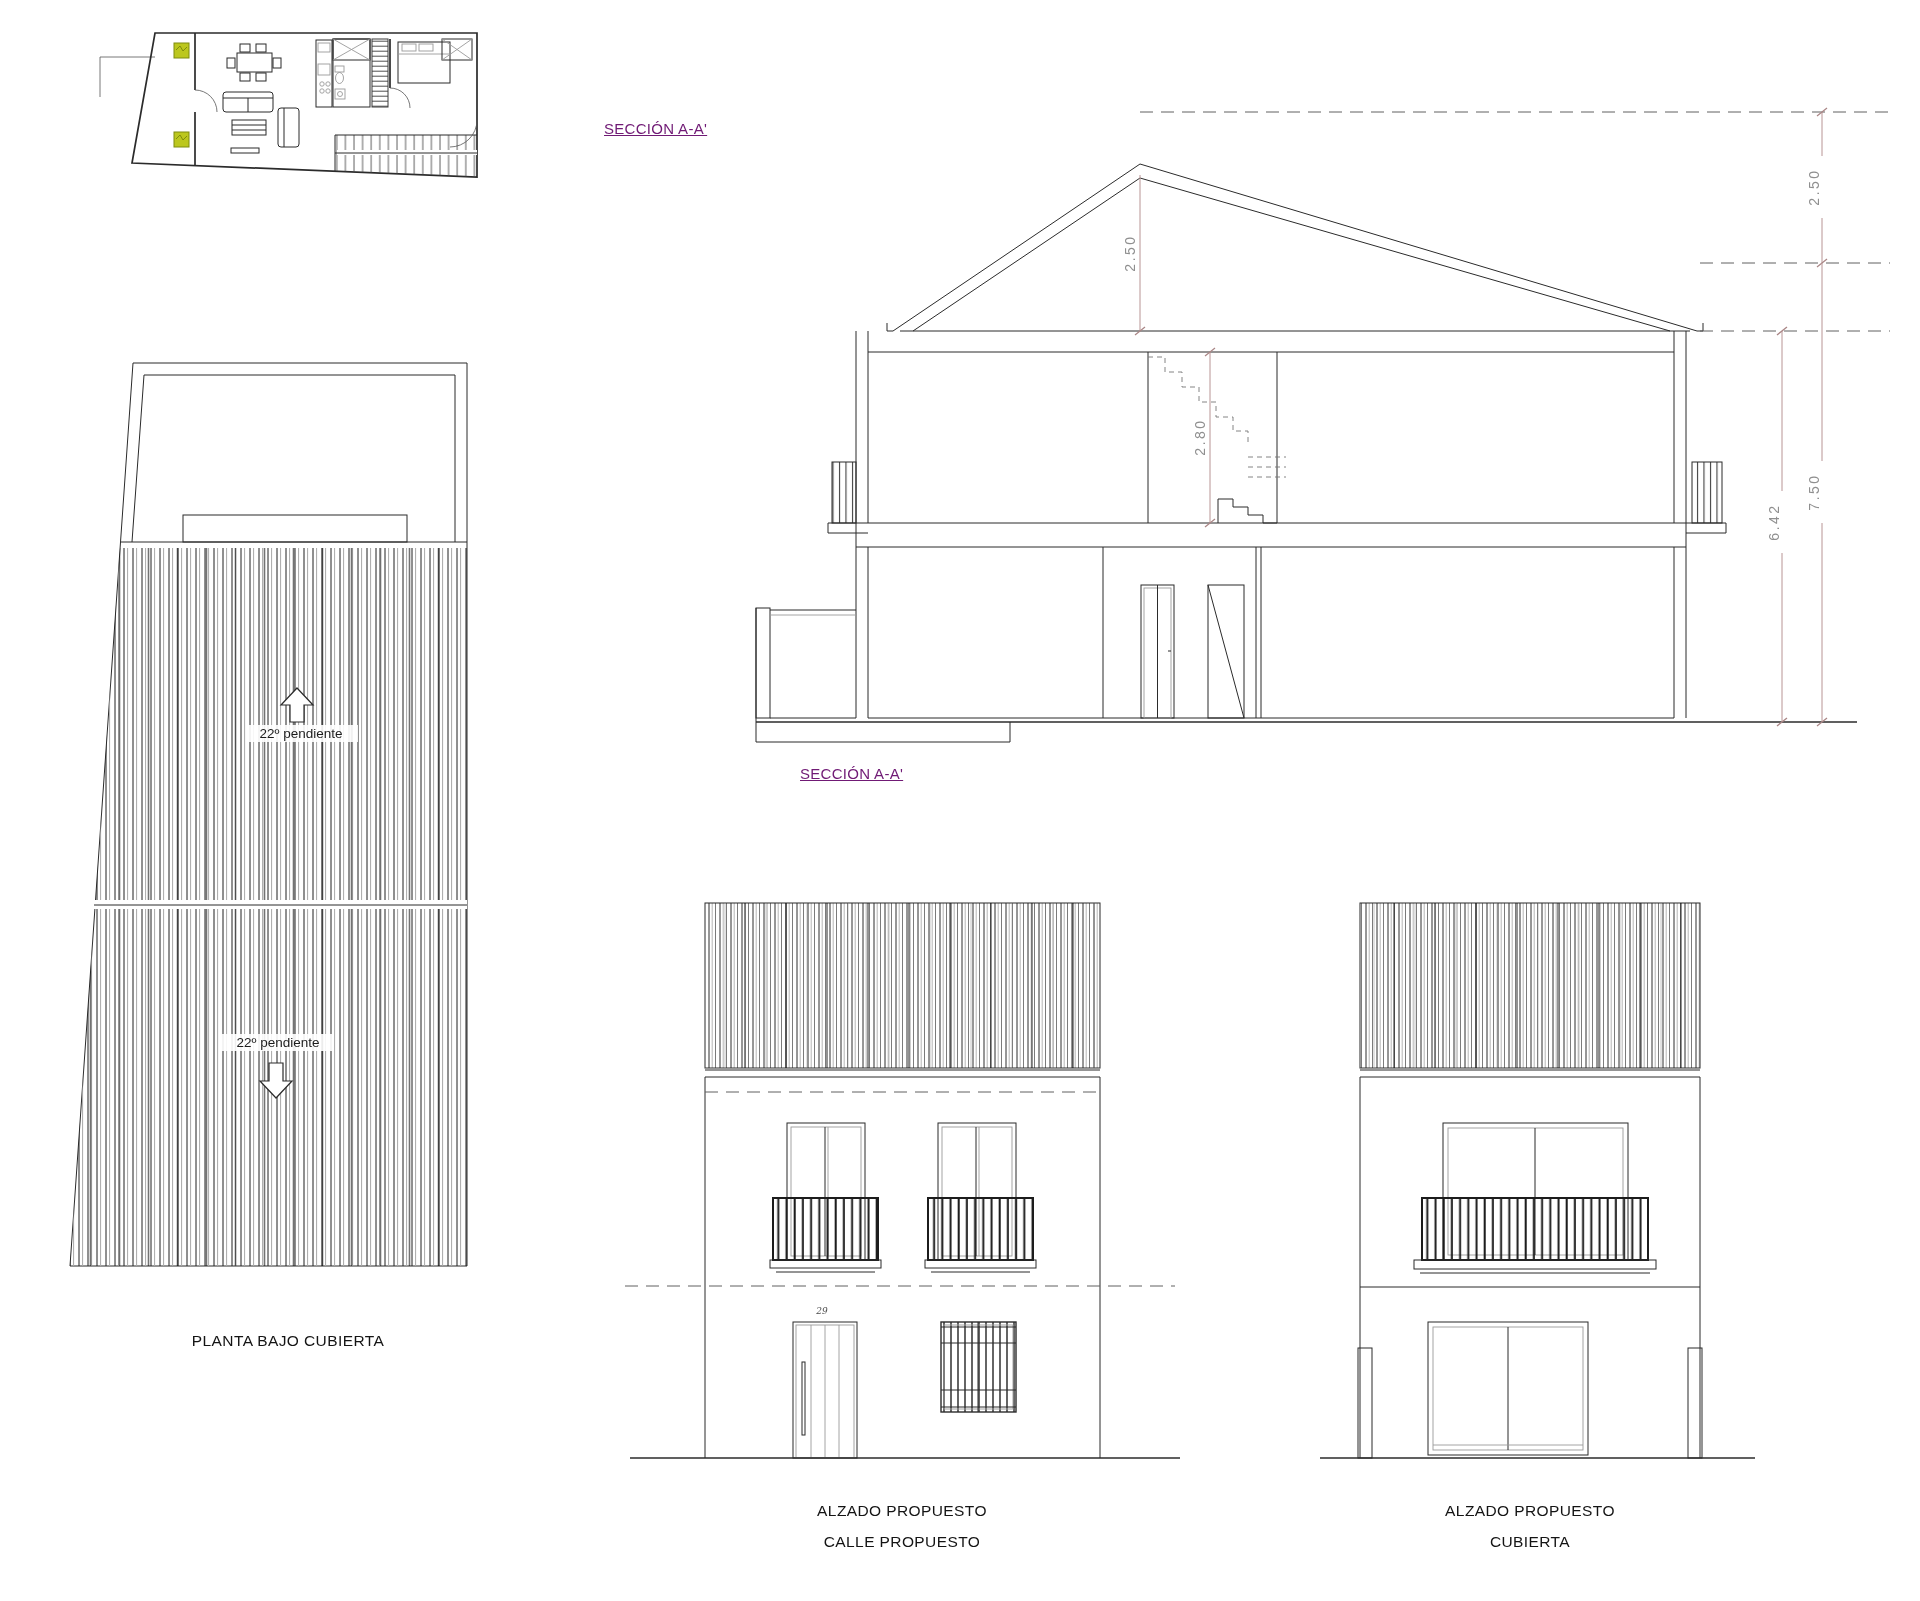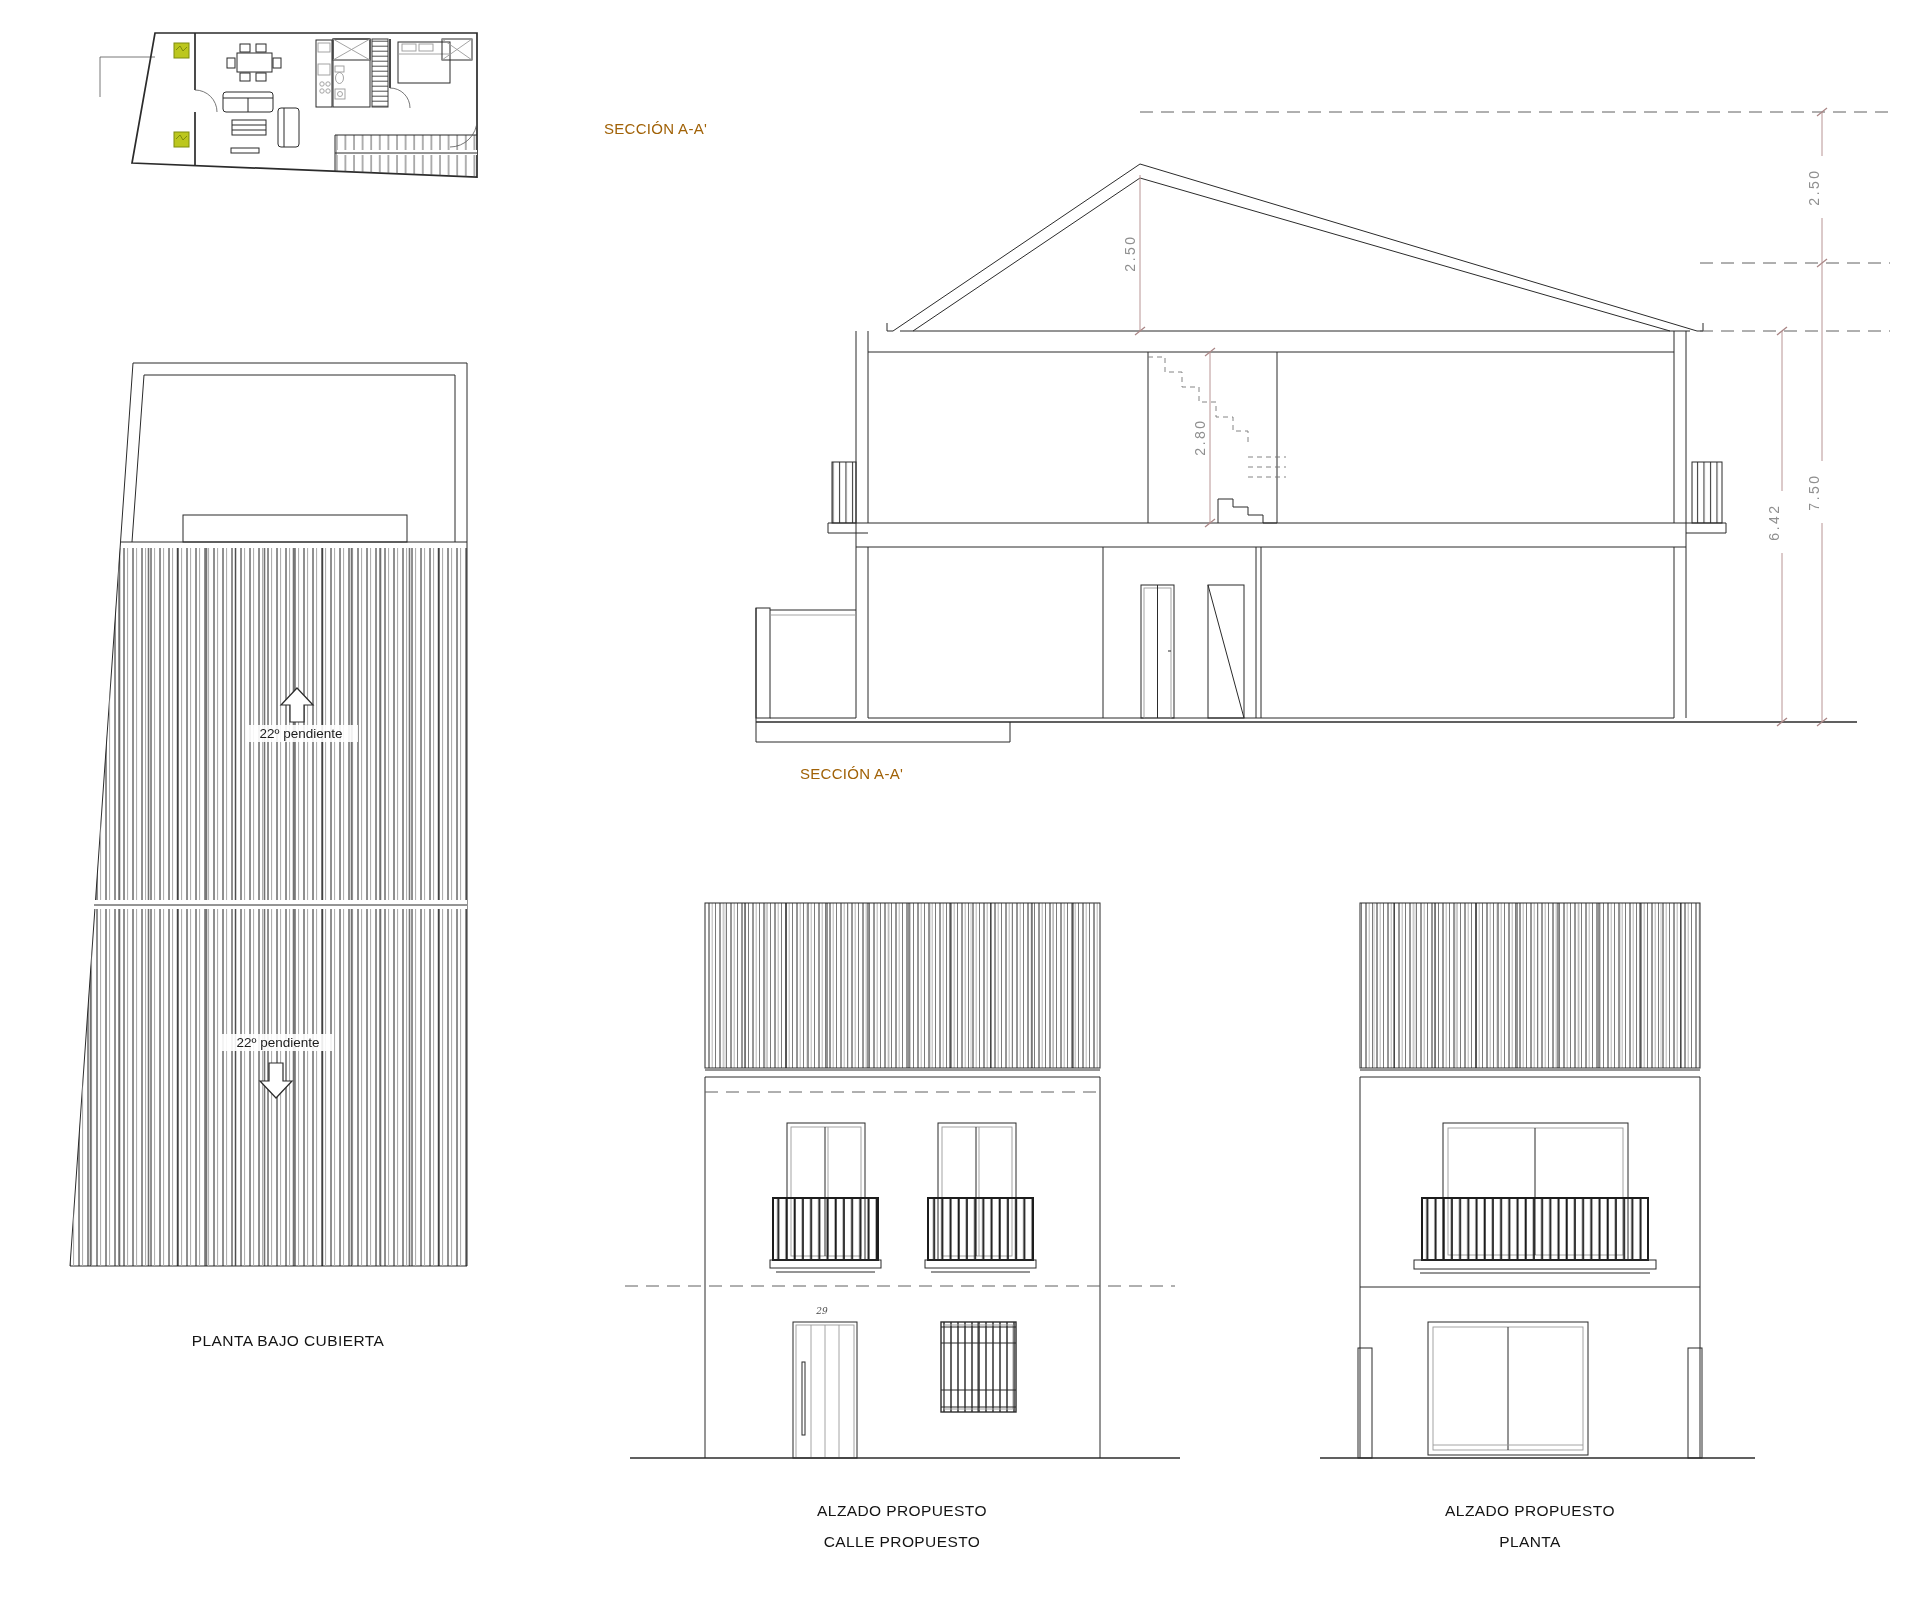--- a/index.html
+++ b/index.html
@@ -15,22 +15,22 @@
   .sd{stroke:#606060;stroke-width:1;fill:none;stroke-dasharray:13 8}
   .sd2{stroke:#777;stroke-width:.9;fill:none;stroke-dasharray:5 4}
   .dim{stroke:#b89494;stroke-width:1;fill:none}
   .dimtick{stroke:#a98585;stroke-width:1.3;fill:none}
   .wbg{fill:#ffffff}
   text.dimt{fill:#8f8f8f;font:14px "Liberation Sans",sans-serif;letter-spacing:2.5px}
   text.lbl{fill:#1c1c1c;font:13.5px "Liberation Sans",sans-serif}
   text.num{fill:#4a4a4a;font:italic 9px "DejaVu Serif",serif}
   .cap{position:absolute;font:15.5px "Liberation Sans",sans-serif;color:#141414;
        letter-spacing:.4px;white-space:nowrap;transform:translateX(-50%);}
-  .capL{position:absolute;font:15px "Liberation Sans",sans-serif;color:#a16207;
-       letter-spacing:.3px;white-space:nowrap;}
+  .capL{position:absolute;font:15px "Liberation Sans",sans-serif;color:#701a75;
+       letter-spacing:.3px;white-space:nowrap;text-decoration:underline;}
 </style>
 </head>
 <body>
 
 <div class="sheet">
 
   <svg style="left:95px;top:20px" width="390" height="170" viewBox="0 0 390 170">
     <defs>
       <pattern id="p-fp-rungs" width="16" height="5" patternUnits="userSpaceOnUse">
         <line x1="0" y1="1.2" x2="16" y2="1.2" stroke="#3a3a3a" stroke-width="0.9"></line>
@@ -431,15 +431,15 @@
     </g>
     <line class="s2" x1="10" y1="563" x2="445" y2="563"></line>
   </svg>
 
   <div class="capL" style="left:604px;top:120px">SECCIÓN A-A'</div>
   <div class="capL" style="left:800px;top:765px">SECCIÓN A-A'</div>
   <div class="cap" style="left:288px;top:1332px">PLANTA BAJO CUBIERTA</div>
   <div class="cap" style="left:902px;top:1502px">ALZADO PROPUESTO</div>
   <div class="cap" style="left:902px;top:1533px">CALLE PROPUESTO</div>
   <div class="cap" style="left:1530px;top:1502px">ALZADO PROPUESTO</div>
-  <div class="cap" style="left:1530px;top:1533px">PLANTA</div>
+  <div class="cap" style="left:1530px;top:1533px">CUBIERTA</div>
 
 </div>
 
 </body></html>

